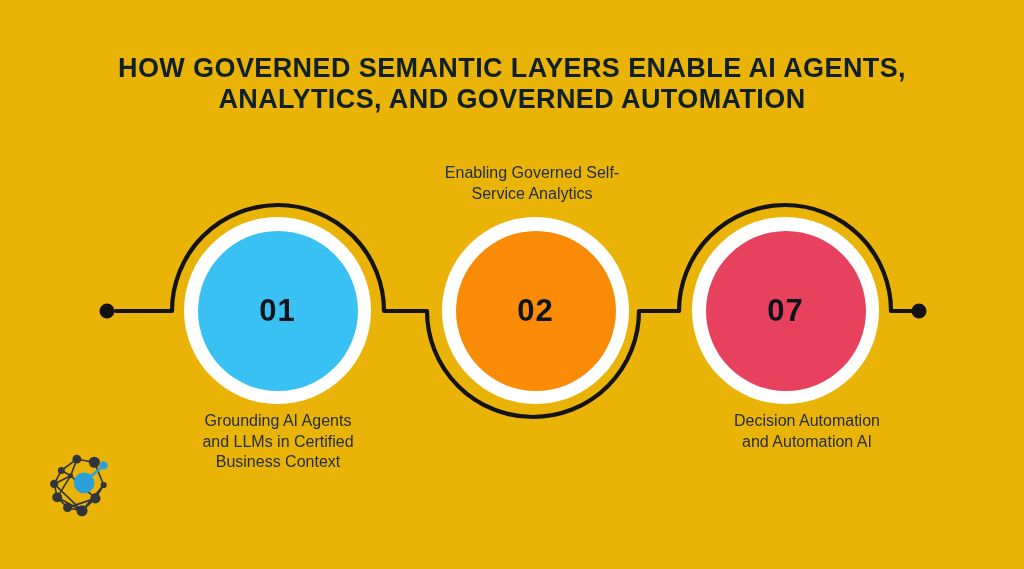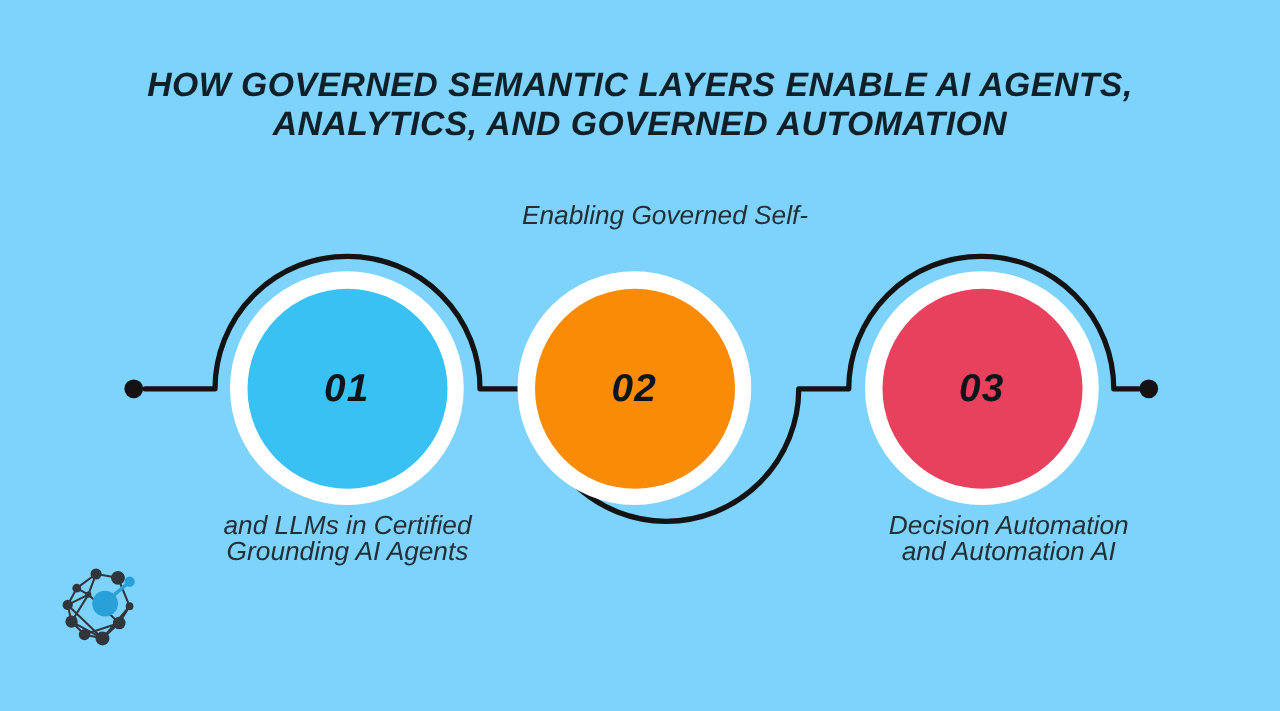--- a/index.html
+++ b/index.html
@@ -64,76 +64,78 @@
   }
   .step-number {
     font-size: 31px;
     font-weight: 700;
     letter-spacing: 1px;
     color: #0e151a;
   }
   .step-label {
     position: absolute;
     text-align: center;
-    font-size: 21px;
+    font-size: 16px;
     line-height: 20.5px;
     color: #222f36;
   }
   .step-label span { display: block; }
   .label-below { top: 411px; }
   .label-above { top: 163px; }
   .logo {
     position: absolute;
     left: 49px;
     top: 453px;
     width: 66px;
     height: 66px;
   }
 </style>
 </head>
 <body>
 
-<div class="canvas" style="background: #7dd3fc; font-style: italic;">
+<div class="canvas" style="background: #eab308;">
 
   <h1 class="title" style="color: rgb(15, 32, 41);">
     <span>HOW GOVERNED SEMANTIC LAYERS ENABLE AI AGENTS,</span>
     <span>ANALYTICS, AND GOVERNED AUTOMATION</span>
   </h1>
 
   <div class="step-label label-above" style="left: 382px; width: 300px; color: rgb(34, 47, 54);">
     <span>Enabling Governed Self-</span>
+    <span>Service Analytics</span>
   </div>
 
   <svg class="connector" viewBox="0 0 1024 569" aria-hidden="true">
     <path d="M 116 311 H 172 A 106 106 0 0 1 384 311 H 427 A 106 106 0 0 0 639 311 H 679 A 106 106 0 0 1 891 311 H 911" style="stroke: rgb(19, 19, 19);"></path>
     <circle cx="107" cy="311" r="7.5" style="fill: rgb(19, 19, 19);"></circle>
     <circle cx="919" cy="311" r="7.5" style="fill: rgb(19, 19, 19);"></circle>
   </svg>
 
   <div class="step-ring" style="left:184px;">
     <div class="step-disc" style="background: rgb(56, 193, 242);">
       <span class="step-number" style="color: rgb(14, 21, 26);">01</span>
     </div>
   </div>
 
-  <div class="step-ring" style="left:414px;">
+  <div class="step-ring" style="left:442px;">
     <div class="step-disc" style="background: rgb(249, 139, 6);">
       <span class="step-number" style="color: rgb(14, 21, 26);">02</span>
     </div>
   </div>
 
   <div class="step-ring" style="left:692px;">
     <div class="step-disc" style="background: rgb(232, 65, 94);">
-      <span class="step-number" style="color: rgb(14, 21, 26);">03</span>
+      <span class="step-number" style="color: rgb(14, 21, 26);">07</span>
     </div>
   </div>
 
   <div class="step-label label-below" style="left: 138px; width: 280px; color: rgb(34, 47, 54);">
+    <span>Grounding AI Agents</span>
     <span>and LLMs in Certified</span>
-    <span>Grounding AI Agents</span>
+    <span>Business Context</span>
   </div>
 
   <div class="step-label label-below" style="left: 667px; width: 280px; color: rgb(34, 47, 54);">
     <span>Decision Automation</span>
     <span>and Automation AI</span>
   </div>
 
   <svg class="logo" viewBox="0 0 64 64" aria-hidden="true">
     <g stroke="currentColor" fill="currentColor" stroke-width="1.6" style="color: rgb(48, 54, 60);">
 

